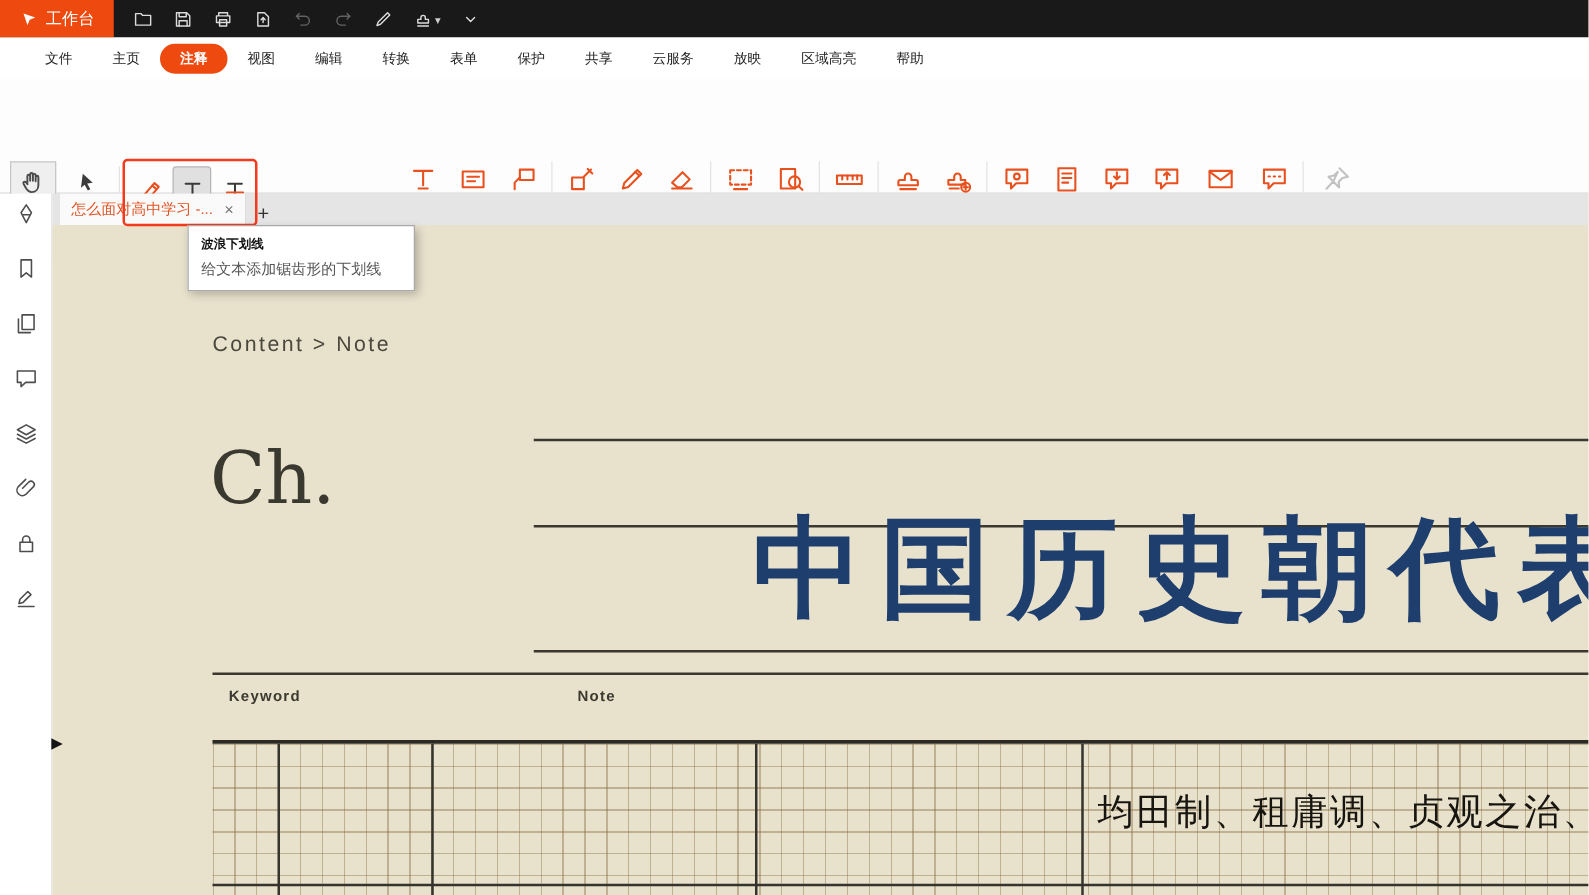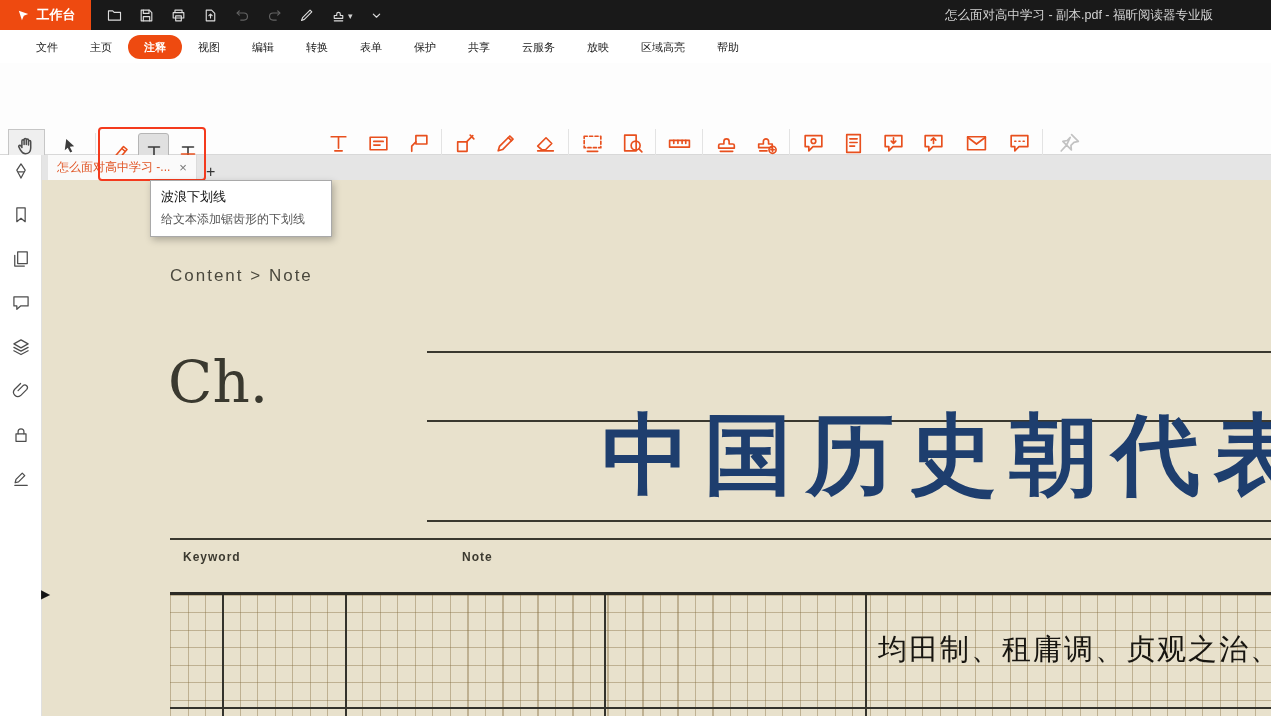--- a/index.html
+++ b/index.html
@@ -2,21 +2,21 @@
 <html><head>
 <meta charset="utf-8">
 <style>
 *{box-sizing:border-box;margin:0;padding:0}
 html,body{width:1271px;height:716px;overflow:hidden}
 body{font-family:"Liberation Sans","DejaVu Sans",sans-serif}
 #app{position:relative;width:1271px;height:716px;background:#fff;overflow:hidden}
 
 
 .titlebar{position:absolute;left:0;top:0;width:1271px;height:30px;background:#191919;display:flex;align-items:center}
-.logo{height:30px;width:91px;background:#ee4a10;color:#fff;display:flex;align-items:center;justify-content:center;gap:6px;font-size:13px;font-weight:bold;flex:none}
+.logo{height:30px;width:91px;background:#ee4a10;color:#fff;display:flex;align-items:center;justify-content:center;gap:6px;font-size:13px;font-weight:normal;flex:none}
 .logo .ic{width:15px;height:15px}
 .qa{display:flex;align-items:center;gap:15px;margin-left:15px}
 .qa .qbtn{display:flex;align-items:center;color:#dcdcdc;gap:1px}
 .qa .qbtn.disabled{color:#636363}
 .doc-title{margin-left:auto;margin-right:58px;color:#d4d4d4;font-size:12.5px;white-space:nowrap}
 .icw{display:flex;align-items:center;justify-content:center}
 .ic{width:17px;height:17px;display:block}
 .ic *{fill:none;stroke:currentColor;stroke-width:1.6;stroke-linecap:round;stroke-linejoin:round}
 
 
@@ -36,21 +36,21 @@
 .caret{font-size:9px;color:#3c3c3c;line-height:9px;margin-top:2px}
 .vsep{position:absolute;top:70px;width:1px;height:72px;background:#e3e3e3}
 .markup-group{position:absolute;left:104px;top:70px;display:flex;gap:3px}
 .mk-btn{width:31px;height:42px;display:flex;align-items:center;justify-content:center;border-radius:3px;border:1px solid transparent}
 .mk-btn.active{background:#e0e0e0;border-color:#b5b5b5}
 .mk-btn .ic{width:24px;height:24px;color:#e8501e}
 .markup-row2{position:absolute;left:106px;top:119px;display:flex;gap:9px}
 .markup-row2 .ic{width:24px;height:24px;color:#e8501e}
 .redbox{position:absolute;left:98px;top:64px;width:108px;height:54px;border:2px solid #f43a1d;border-radius:4px;z-index:40;pointer-events:none}
 .tooltip{position:absolute;left:150px;top:117px;width:182px;background:#fff;border:1px solid #a9a9a9;box-shadow:2px 3px 7px rgba(0,0,0,.25);z-index:60;padding:7px 10px 8px}
-.tt-title{font-size:13px;font-weight:normal;color:#111}
+.tt-title{font-size:10px;font-weight:bold;color:#111}
 .tt-desc{font-size:12px;color:#555;margin-top:5px;white-space:nowrap}
 .tools{position:absolute;left:318px;top:66px;display:flex;align-items:flex-start}
 .tool{display:flex;flex-direction:column;align-items:center;padding:2px 2px 0;min-width:40px;height:78px}
 .tool .icw{margin-bottom:4px}
 .tool .ic{width:25px;height:25px;color:#e8501e}
 .tool.disabled .ic{color:#c2c2c2}
 .tool.disabled .lbl{color:#b5b5b5}
 .tools .sep{width:1px;height:74px;background:#e3e3e3;margin:0 3px;flex:none}
 
 
@@ -155,21 +155,20 @@
           <span class="caret" style="color: rgb(207, 207, 207);">▾</span>
         </div>
         <div class="qbtn">
           <span class="icw">
             <svg class="ic" viewBox="0 0 24 24">
               <path d="M7.5 10l4.5 4.5L16.5 10"></path>
             </svg>
           </span>
         </div>
       </div>
-    <div class="doc-title">怎么面对高中学习 - 副本.pdf - 福昕阅读器专业版</div>
   </div>
 
   <div class="menubar">
       <div class="menu-item">文件</div>
       <div class="menu-item">主页</div>
       <div class="menu-item active">注释</div>
       <div class="menu-item">视图</div>
       <div class="menu-item">编辑</div>
       <div class="menu-item">转换</div>
       <div class="menu-item">表单</div>

